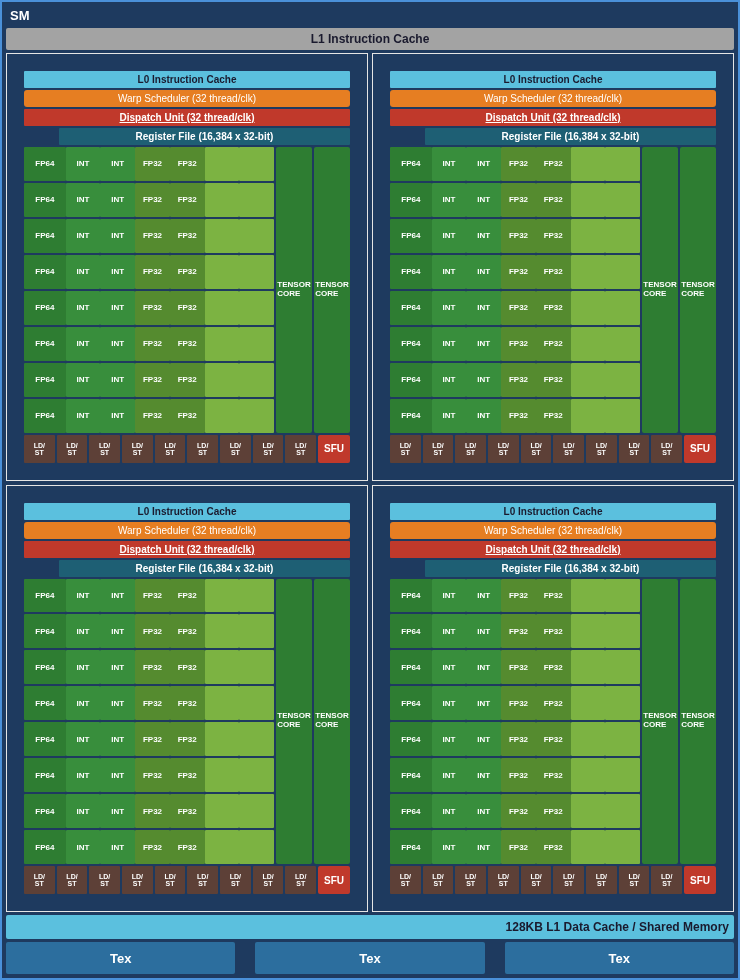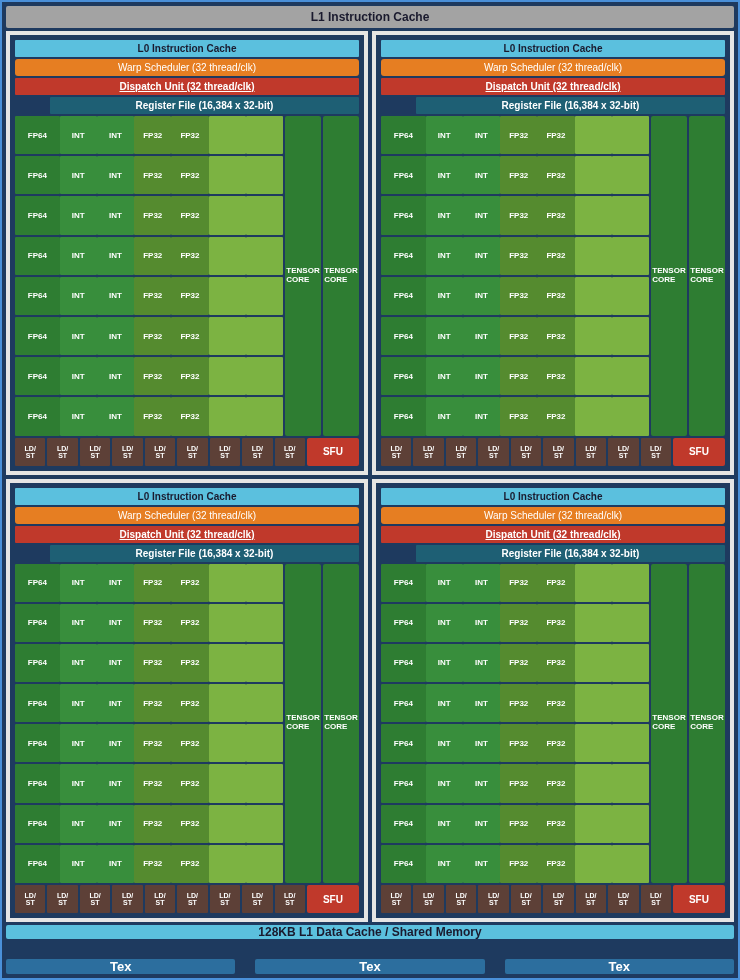--- a/index.html
+++ b/index.html
@@ -37,25 +37,25 @@
     }
     .four-quadrants {
       display: grid;
       grid-template-columns: 1fr 1fr;
       grid-template-rows: 1fr 1fr;
       gap: 4px;
       flex: 1;
     }
     .quadrant {
       background: #1e3a5f;
-      border: 4px solid #e5e5e5;
+      border: 1px solid #e5e5e5;
       display: flex;
       flex-direction: column;
       gap: 2px;
-      padding: 5px;
+      padding: 17px;
     }
     .l0-cache {
       background: #5bc0de;
       color: #1a1a2e;
       text-align: center;
       font-size: 10px;
       font-weight: bold;
       padding: 3px;
       border-radius: 1px;
     }
@@ -187,53 +187,54 @@
     .sfu {
       background: #c0392b;
       color: white;
       font-size: 10px;
       font-weight: bold;
       text-align: center;
       display: flex;
       align-items: center;
       justify-content: center;
       border-radius: 2px;
-      width: 52px;
+      width: 32px;
     }
     .l1-data-cache {
       background: #5bc0de;
       color: #1a1a2e;
-      text-align: center;
+      text-align: right;
       font-size: 12px;
       font-weight: bold;
+      padding: 5px;
       border-radius: 2px;
     }
     .tex-row {
       display: flex;
       gap: 20px;
       height: 32px;
-      align-items: flex-end;
     }
     .tex-unit {
       background: #2c6e9e;
       color: white;
       font-size: 13px;
       font-weight: bold;
       text-align: center;
       display: flex;
       align-items: center;
       justify-content: center;
       border-radius: 2px;
       flex: 1;
     }
   </style>
 </head>
 <body>
 
 <div class="sm-container">
+  <div class="sm-title">SM</div>
 
   <div class="l1-cache-top">L1 Instruction Cache</div>
 
   <div class="four-quadrants">
 
     <div class="quadrant">
       <div class="l0-cache">L0 Instruction Cache</div>
       <div class="warp-scheduler">Warp Scheduler (32 thread/clk)</div>
       <div class="dispatch-unit">Dispatch Unit (32 thread/clk)</div>
       <div class="register-file">Register File (16,384 x 32-bit)</div>

